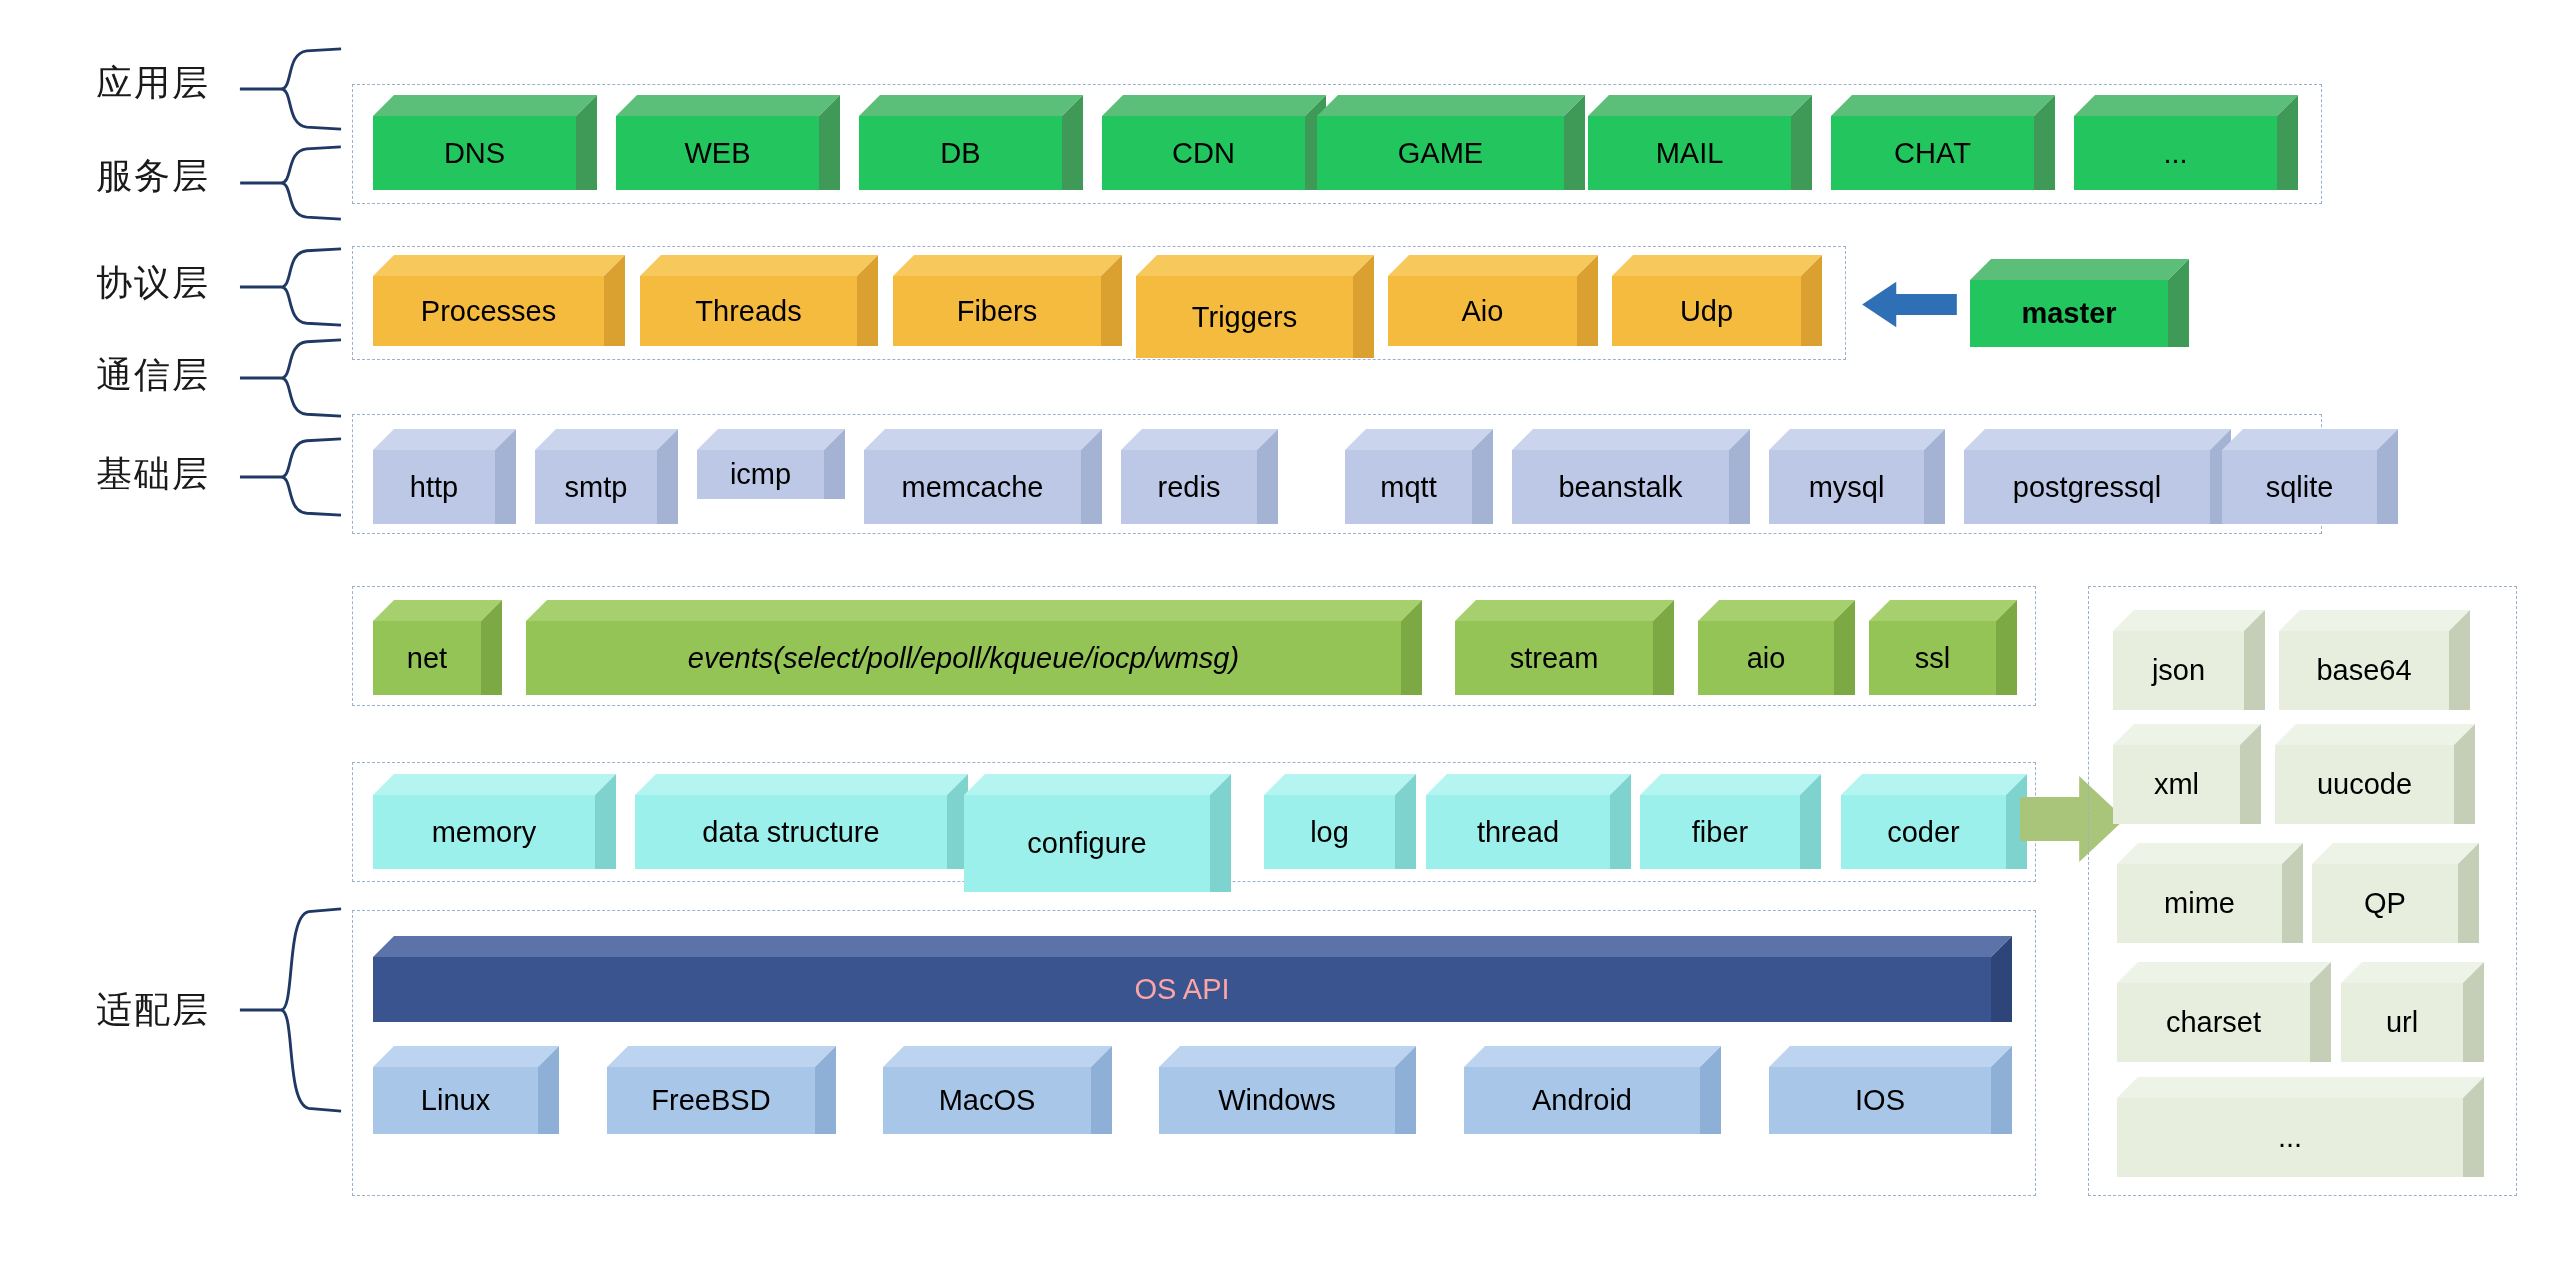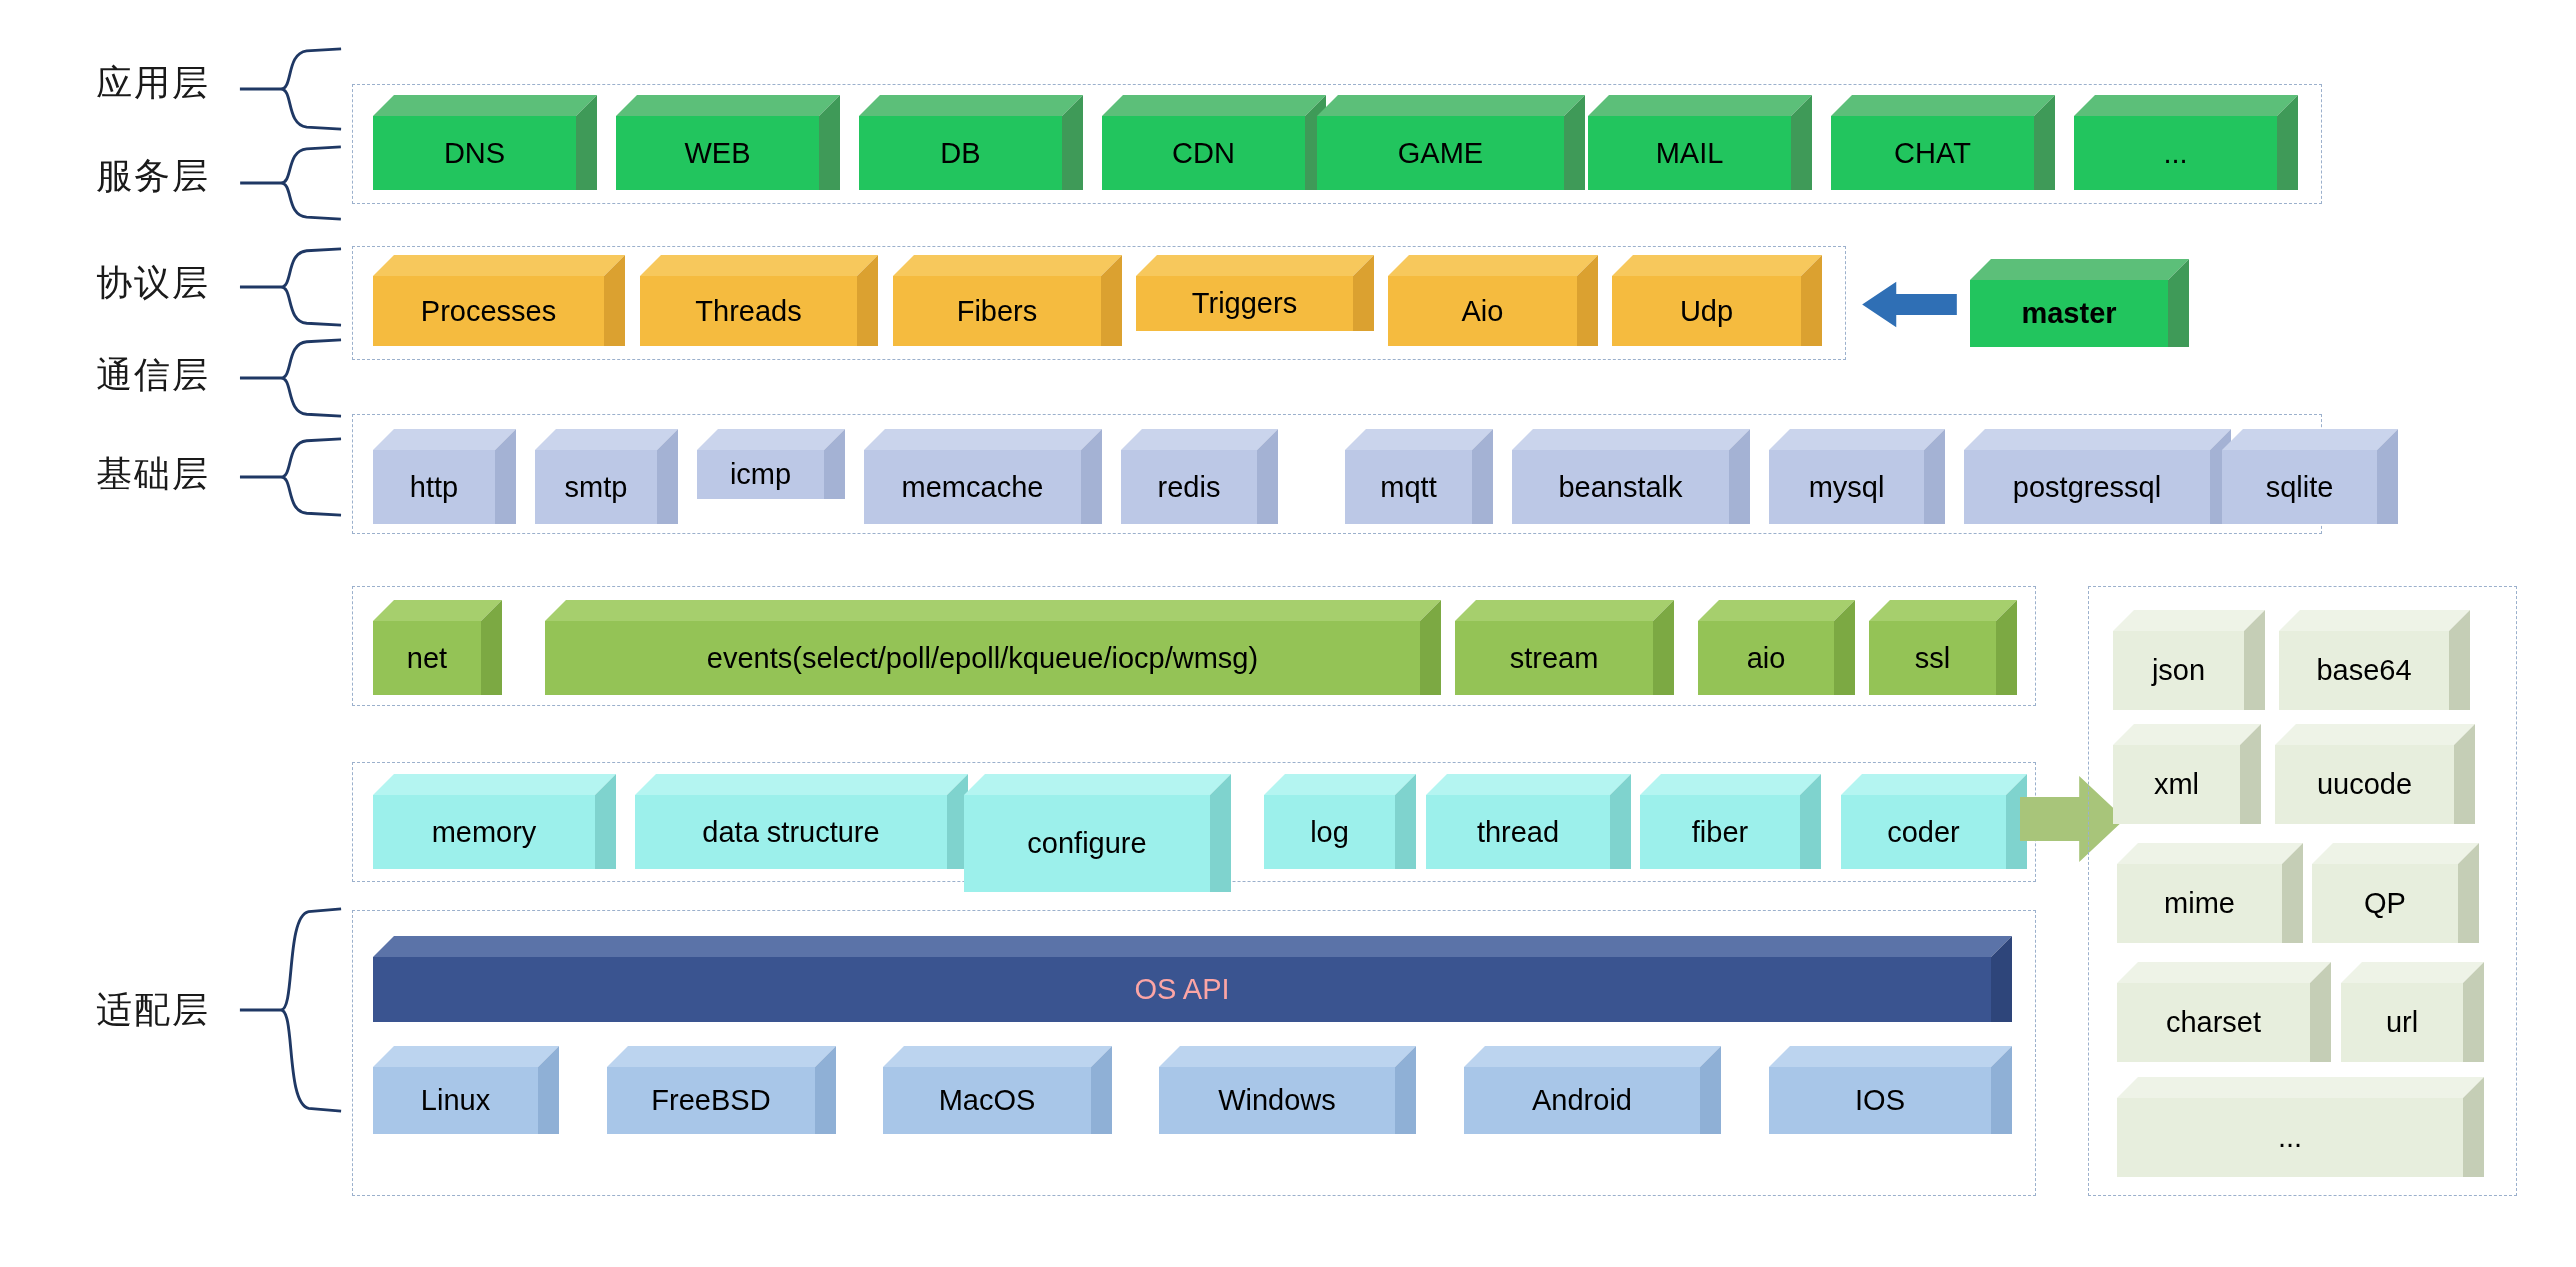--- a/index.html
+++ b/index.html
@@ -202,21 +202,21 @@
 </div>
 <div class="box orange" style="left:893px;top:255px;width:229px;height:91px;">
   <div class="top">
       <i></i>
     </div>
   <div class="side">
       <i></i>
     </div>
   <div class="face">Fibers</div>
 </div>
-<div class="box orange" style="left:1136px;top:255px;width:238px;height:76px;padding-left:44px;">
+<div class="box orange" style="left:1136px;top:255px;width:238px;height:103px;padding-left:44px;">
   <div class="top">
       <i></i>
     </div>
   <div class="side">
       <i></i>
     </div>
   <div class="face">Triggers</div>
 </div>
 <div class="box orange" style="left:1388px;top:255px;width:210px;height:91px;">
   <div class="top">
@@ -350,21 +350,21 @@
 
 <div class="box ygreen" style="left:373px;top:600px;width:129px;height:95px;">
   <div class="top">
       <i></i>
     </div>
   <div class="side">
       <i></i>
     </div>
   <div class="face">net</div>
 </div>
-<div class="box ygreen" style="left:545px;top:600px;width:896px;height:95px;">
+<div class="box ygreen" style="left:526px;top:600px;width:896px;height:95px;font-style:italic;">
   <div class="top">
       <i></i>
     </div>
   <div class="side">
       <i></i>
     </div>
   <div class="face">events(select/poll/epoll/kqueue/iocp/wmsg)</div>
 </div>
 <div class="box ygreen" style="left:1455px;top:600px;width:219px;height:95px;">
   <div class="top">

